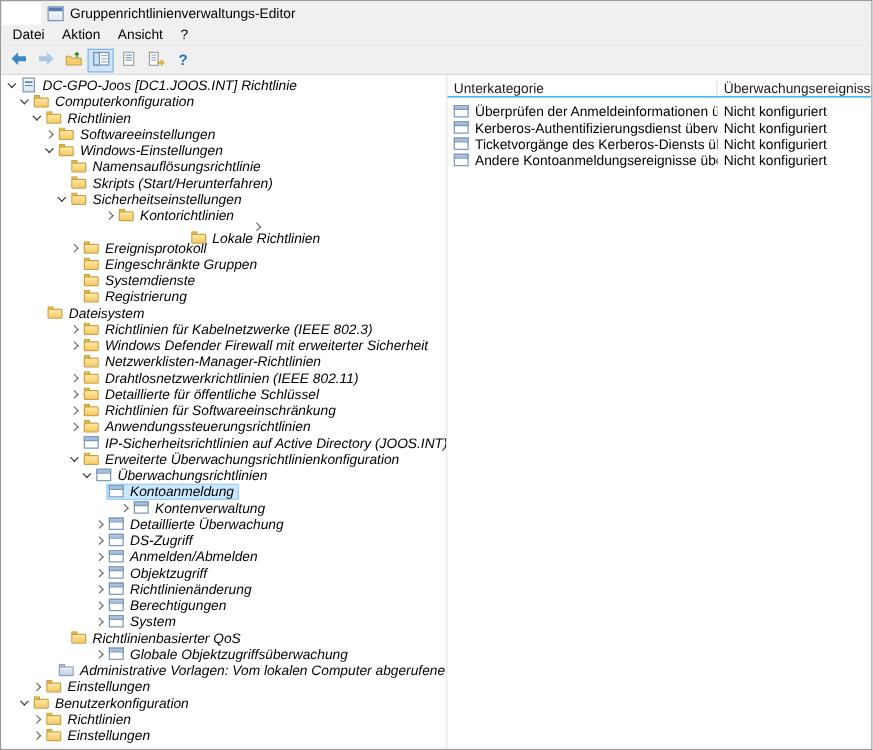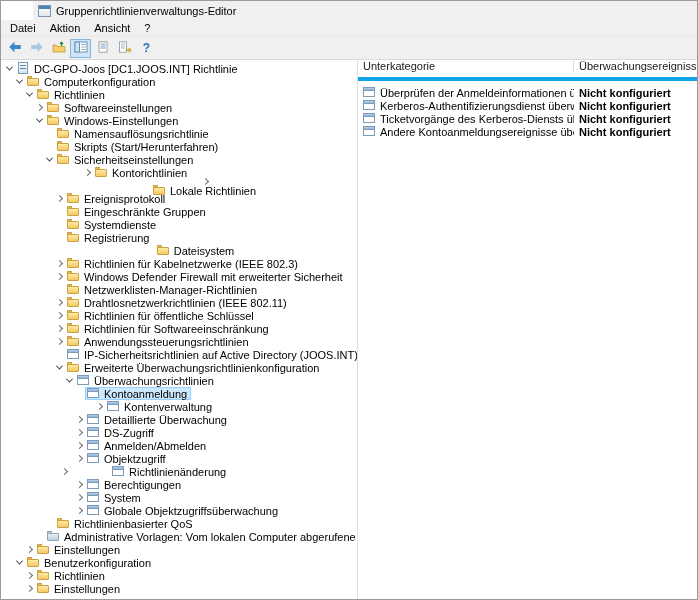--- a/index.html
+++ b/index.html
@@ -26,21 +26,21 @@
   .tb-btn.pressed { background:#cfe4f7; border-color:#88b7dd; }
   .help-glyph { color:#2f6fbd; font-weight:bold; font-size:12px; line-height:1; }
 
   
   .main { flex:1; min-height:0; display:flex; }
   .tree-pane { width:356px; flex:none; overflow:hidden; padding-top:2px; background:#fff; }
   .splitter { width:1px; flex:none; background:#e0e0e0; cursor:ew-resize; }
   .list-pane { flex:1; min-width:0; display:flex; flex-direction:column; background:#fff; }
 
   
-  .tree-row { height:13px; display:flex; align-items:center; white-space:nowrap; cursor:default; }
+  .tree-row { height:13px; display:flex; align-items:center; white-space:nowrap; cursor:default;font-style:italic; }
   .expander { width:11px; flex:none; display:flex; align-items:center; justify-content:center; }
   .expander::before { content:""; display:block; width:4px; height:4px;
                       border-right:1px solid #6b6b6b; border-bottom:1px solid #6b6b6b;
                       transform:rotate(-45deg); }
   .expander.open::before { border-color:#333; transform:rotate(45deg) translate(-1px,-1px); }
   .trow-inner { display:flex; align-items:center; height:13px; padding:0 3px 0 1px;
                 border:1px solid transparent; box-sizing:border-box; }
   .trow-inner.selected { background:#cce8ff; border-color:#99d1ff; }
   .tlabel { white-space:nowrap; }
 
@@ -55,30 +55,30 @@
   .ic-gpo::after { content:""; position:absolute; left:1px; top:0; width:10px; height:12px;
       background:linear-gradient(#f7fbff,#d7e5f3); border:1px solid #7e98b4; box-sizing:border-box; }
   .ic-gpo::before { content:""; position:absolute; left:3px; top:3px; width:6px; height:6px; z-index:1;
       background:repeating-linear-gradient(#5e86ad 0 1px, transparent 1px 3px); }
   .ic-audit::after { content:""; position:absolute; left:0; top:1px; width:12px; height:10px;
       background:#fff; border:1px solid #7d9ab8; box-sizing:border-box; }
   .ic-audit::before { content:""; position:absolute; left:0; top:1px; width:12px; height:4px; z-index:1;
       background:linear-gradient(#b5d0ea,#8fb4d8); border:1px solid #7d9ab8; box-sizing:border-box; }
 
   
-  .list-header { height:17px; flex:none; display:flex; align-items:flex-start; border-bottom:4px solid #0ea5e9; }
+  .list-header { height:17px; flex:none; display:flex; align-items:flex-end; border-bottom:1px solid #0ea5e9; }
   .col-h { display:flex; align-items:center; padding:0 5px; border-right:1px solid #e0e0e0;
            box-sizing:border-box; color:#1a1a1a; cursor:default; }
   .col1 { width:216px; flex:none; }
   .col2 { flex:1; border-right:none; }
   .list-body { padding-top:5px; }
   .list-row { height:13px; display:flex; align-items:center; cursor:default; }
   .cell1 { width:216px; flex:none; display:flex; align-items:center; padding-left:5px;
            box-sizing:border-box; overflow:hidden; white-space:nowrap; }
-  .cell2 { padding-left:5px; white-space:nowrap;font-weight:bold; }
+  .cell2 { padding-left:5px; white-space:nowrap; }
   .licon { margin-right:4px; }
 </style>
 </head>
 <body>
 
 <div class="window">
 
   <div class="titlebar">
     <span class="app-icon"></span>
     <span class="title-text">Gruppenrichtlinienverwaltungs-Editor</span>
@@ -244,21 +244,21 @@
       <span class="tlabel">Systemdienste</span>
     </span>
   </div>
         <div class="tree-row" style="padding-left: 53px;">
     <span class="expander" style="visibility: hidden;"></span>
     <span class="trow-inner">
       <span class="ticon ic-folder"></span>
       <span class="tlabel">Registrierung</span>
     </span>
   </div>
-        <div class="tree-row" style="padding-left: 24px; justify-content: center;">
+        <div class="tree-row" style="padding-left: 24px;">
     <span class="expander" style="visibility: hidden;"></span>
     <span class="trow-inner">
       <span class="ticon ic-folder"></span>
       <span class="tlabel">Dateisystem</span>
     </span>
   </div>
         <div class="tree-row" style="padding-left: 53px;">
     <span class="expander"></span>
     <span class="trow-inner">
       <span class="ticon ic-folder"></span>
@@ -283,21 +283,21 @@
     <span class="expander"></span>
     <span class="trow-inner">
       <span class="ticon ic-folder"></span>
       <span class="tlabel">Drahtlosnetzwerkrichtlinien (IEEE 802.11)</span>
     </span>
   </div>
         <div class="tree-row" style="padding-left: 53px;">
     <span class="expander"></span>
     <span class="trow-inner">
       <span class="ticon ic-folder"></span>
-      <span class="tlabel">Richtlinien für öffentliche Schlüssel</span>
+      <span class="tlabel">Detaillierte für öffentliche Schlüssel</span>
     </span>
   </div>
         <div class="tree-row" style="padding-left: 53px;">
     <span class="expander"></span>
     <span class="trow-inner">
       <span class="ticon ic-folder"></span>
       <span class="tlabel">Richtlinien für Softwareeinschränkung</span>
     </span>
   </div>
         <div class="tree-row" style="padding-left: 53px;">
@@ -363,53 +363,53 @@
       <span class="tlabel">Anmelden/Abmelden</span>
     </span>
   </div>
         <div class="tree-row" style="padding-left: 73px;">
     <span class="expander"></span>
     <span class="trow-inner">
       <span class="ticon ic-audit"></span>
       <span class="tlabel">Objektzugriff</span>
     </span>
   </div>
-        <div class="tree-row" style="padding-left: 58px; gap: 40px;">
+        <div class="tree-row" style="padding-left: 73px;">
     <span class="expander"></span>
     <span class="trow-inner">
       <span class="ticon ic-audit"></span>
       <span class="tlabel">Richtlinienänderung</span>
     </span>
   </div>
         <div class="tree-row" style="padding-left: 73px;">
     <span class="expander"></span>
     <span class="trow-inner">
       <span class="ticon ic-audit"></span>
       <span class="tlabel">Berechtigungen</span>
     </span>
   </div>
         <div class="tree-row" style="padding-left: 73px;">
     <span class="expander"></span>
     <span class="trow-inner">
       <span class="ticon ic-audit"></span>
       <span class="tlabel">System</span>
     </span>
   </div>
+        <div class="tree-row" style="padding-left: 43px;">
+    <span class="expander" style="visibility: hidden;"></span>
+    <span class="trow-inner">
+      <span class="ticon ic-folder"></span>
+      <span class="tlabel">Richtlinienbasierter QoS</span>
+    </span>
+  </div>
         <div class="tree-row" style="padding-left: 73px;">
     <span class="expander"></span>
     <span class="trow-inner">
       <span class="ticon ic-audit"></span>
       <span class="tlabel">Globale Objektzugriffsüberwachung</span>
-    </span>
-  </div>
-        <div class="tree-row" style="padding-left: 43px;">
-    <span class="expander" style="visibility: hidden;"></span>
-    <span class="trow-inner">
-      <span class="ticon ic-folder"></span>
-      <span class="tlabel">Richtlinienbasierter QoS</span>
     </span>
   </div>
         <div class="tree-row" style="padding-left: 33px;">
     <span class="expander" style="visibility: hidden;"></span>
     <span class="trow-inner">
       <span class="ticon ic-admx"></span>
       <span class="tlabel">Administrative Vorlagen: Vom lokalen Computer abgerufene Richtliniendefir</span>
     </span>
   </div>
         <div class="tree-row" style="padding-left: 23px;">

